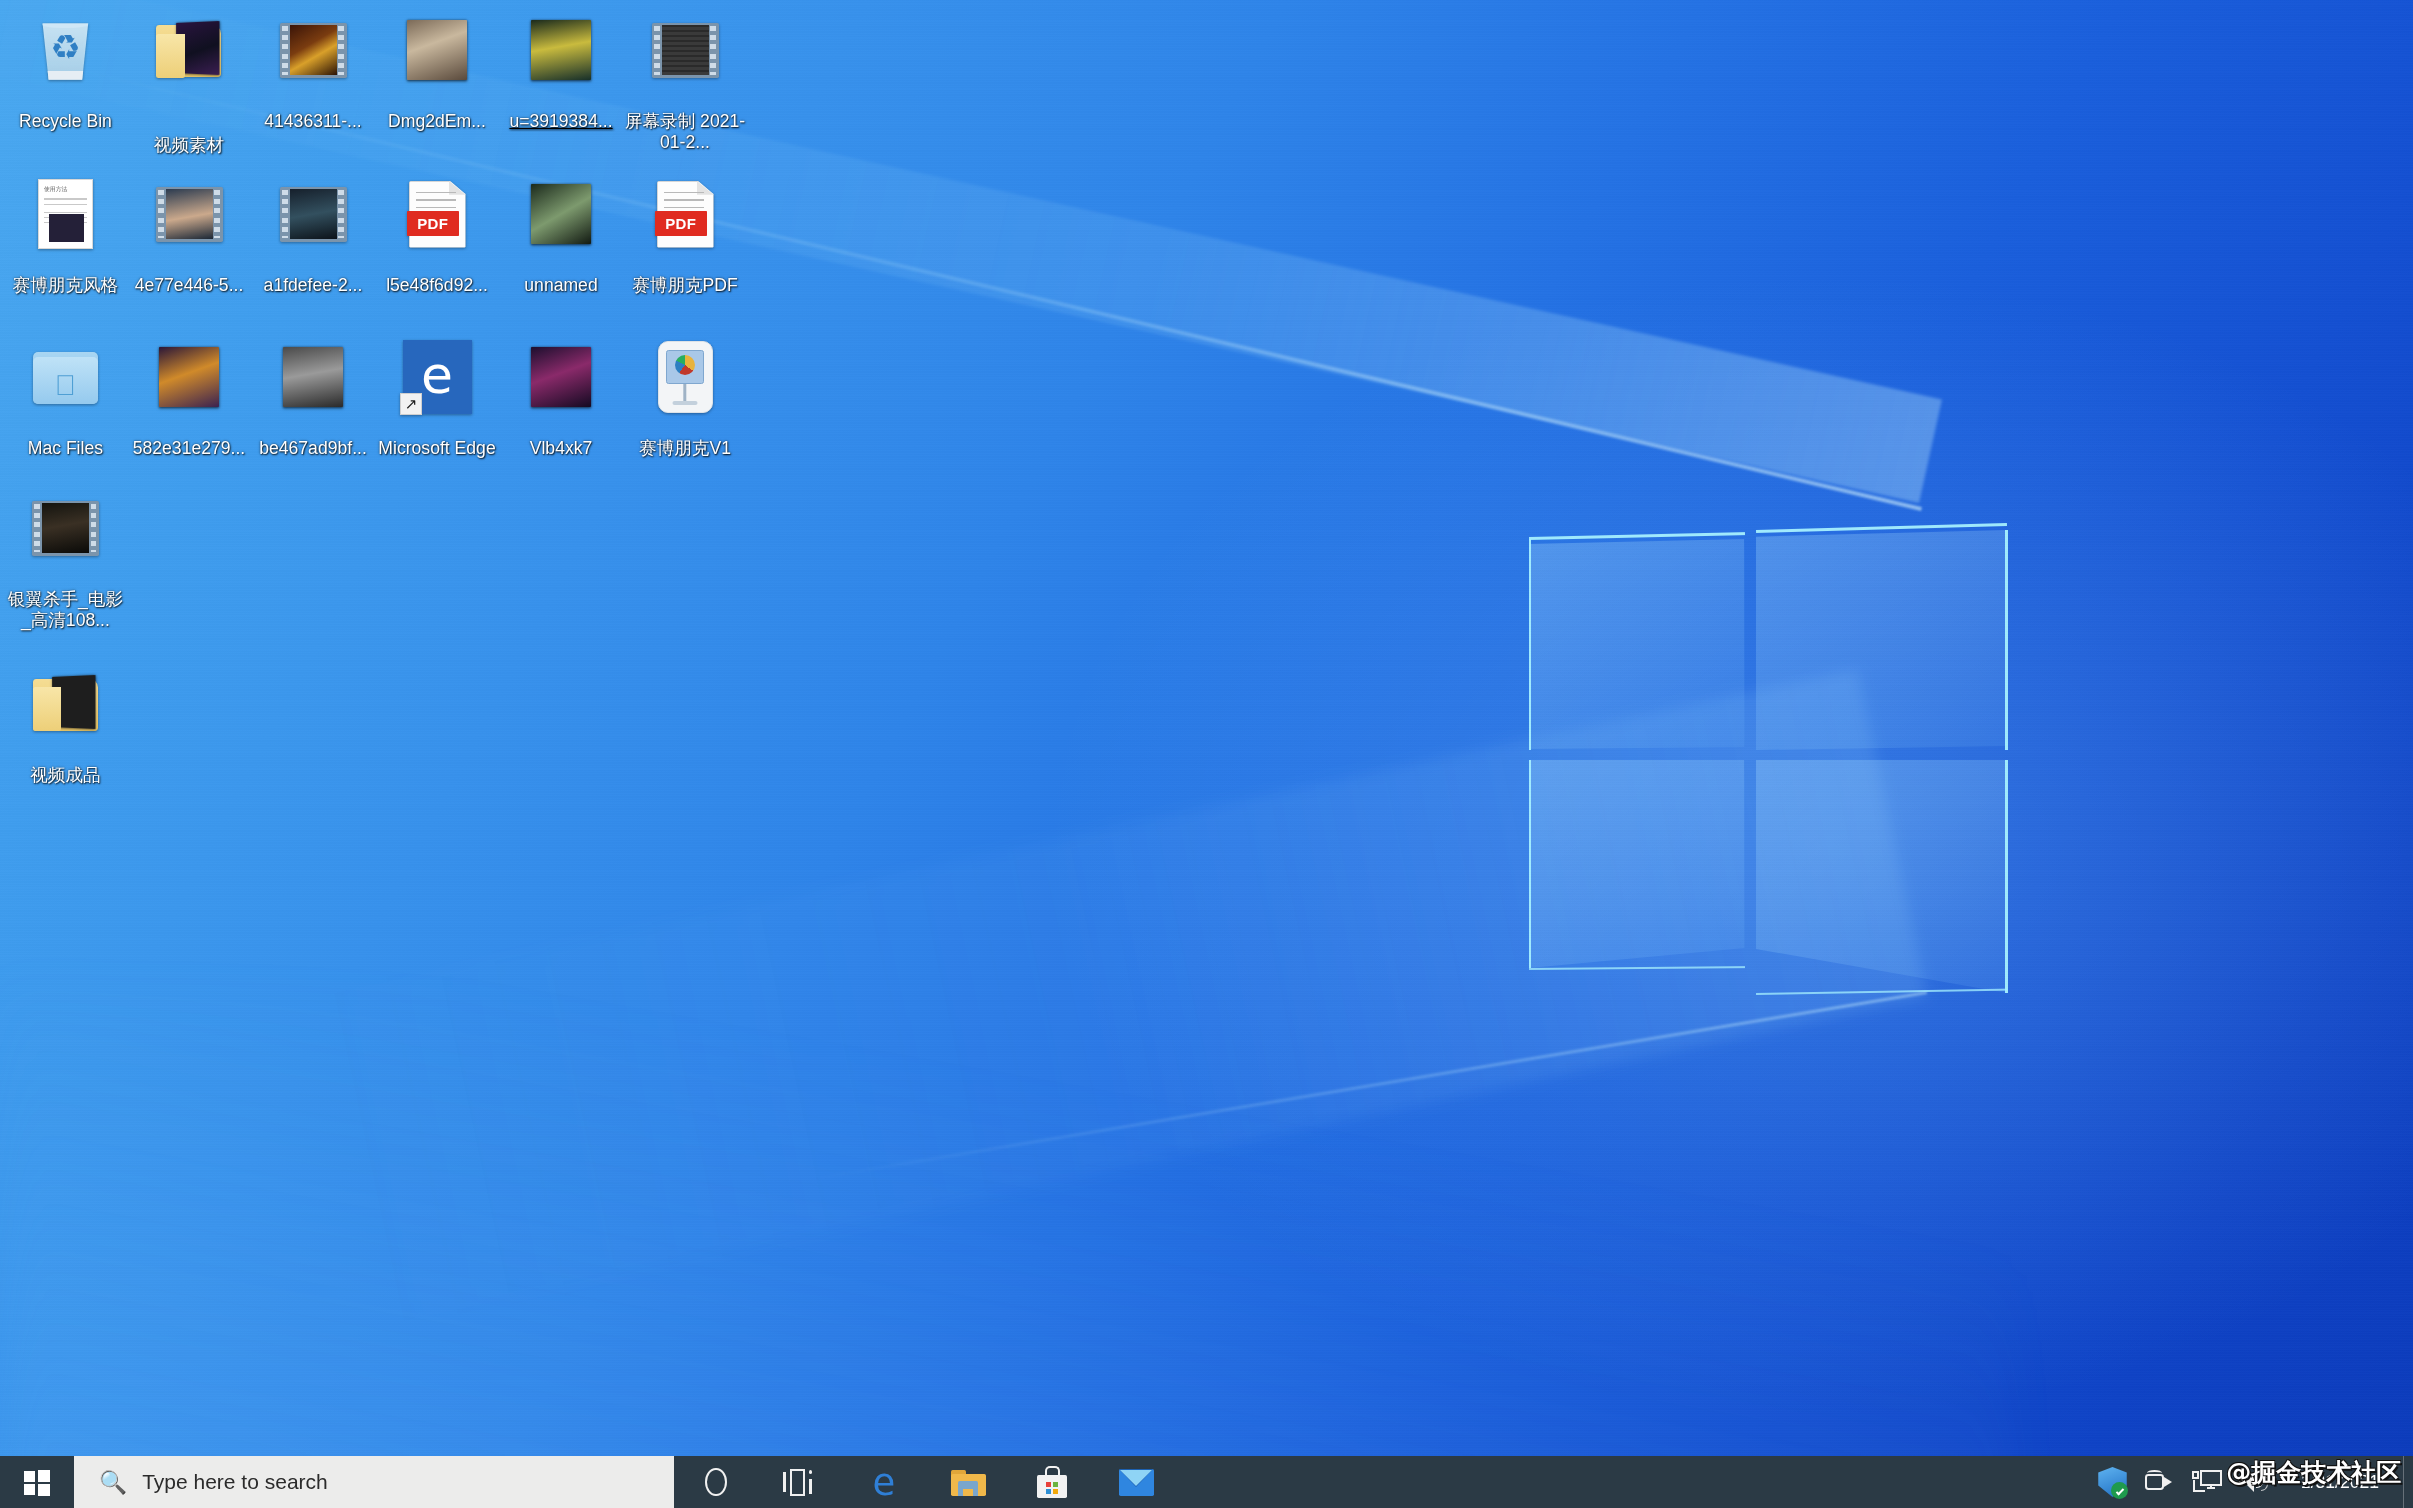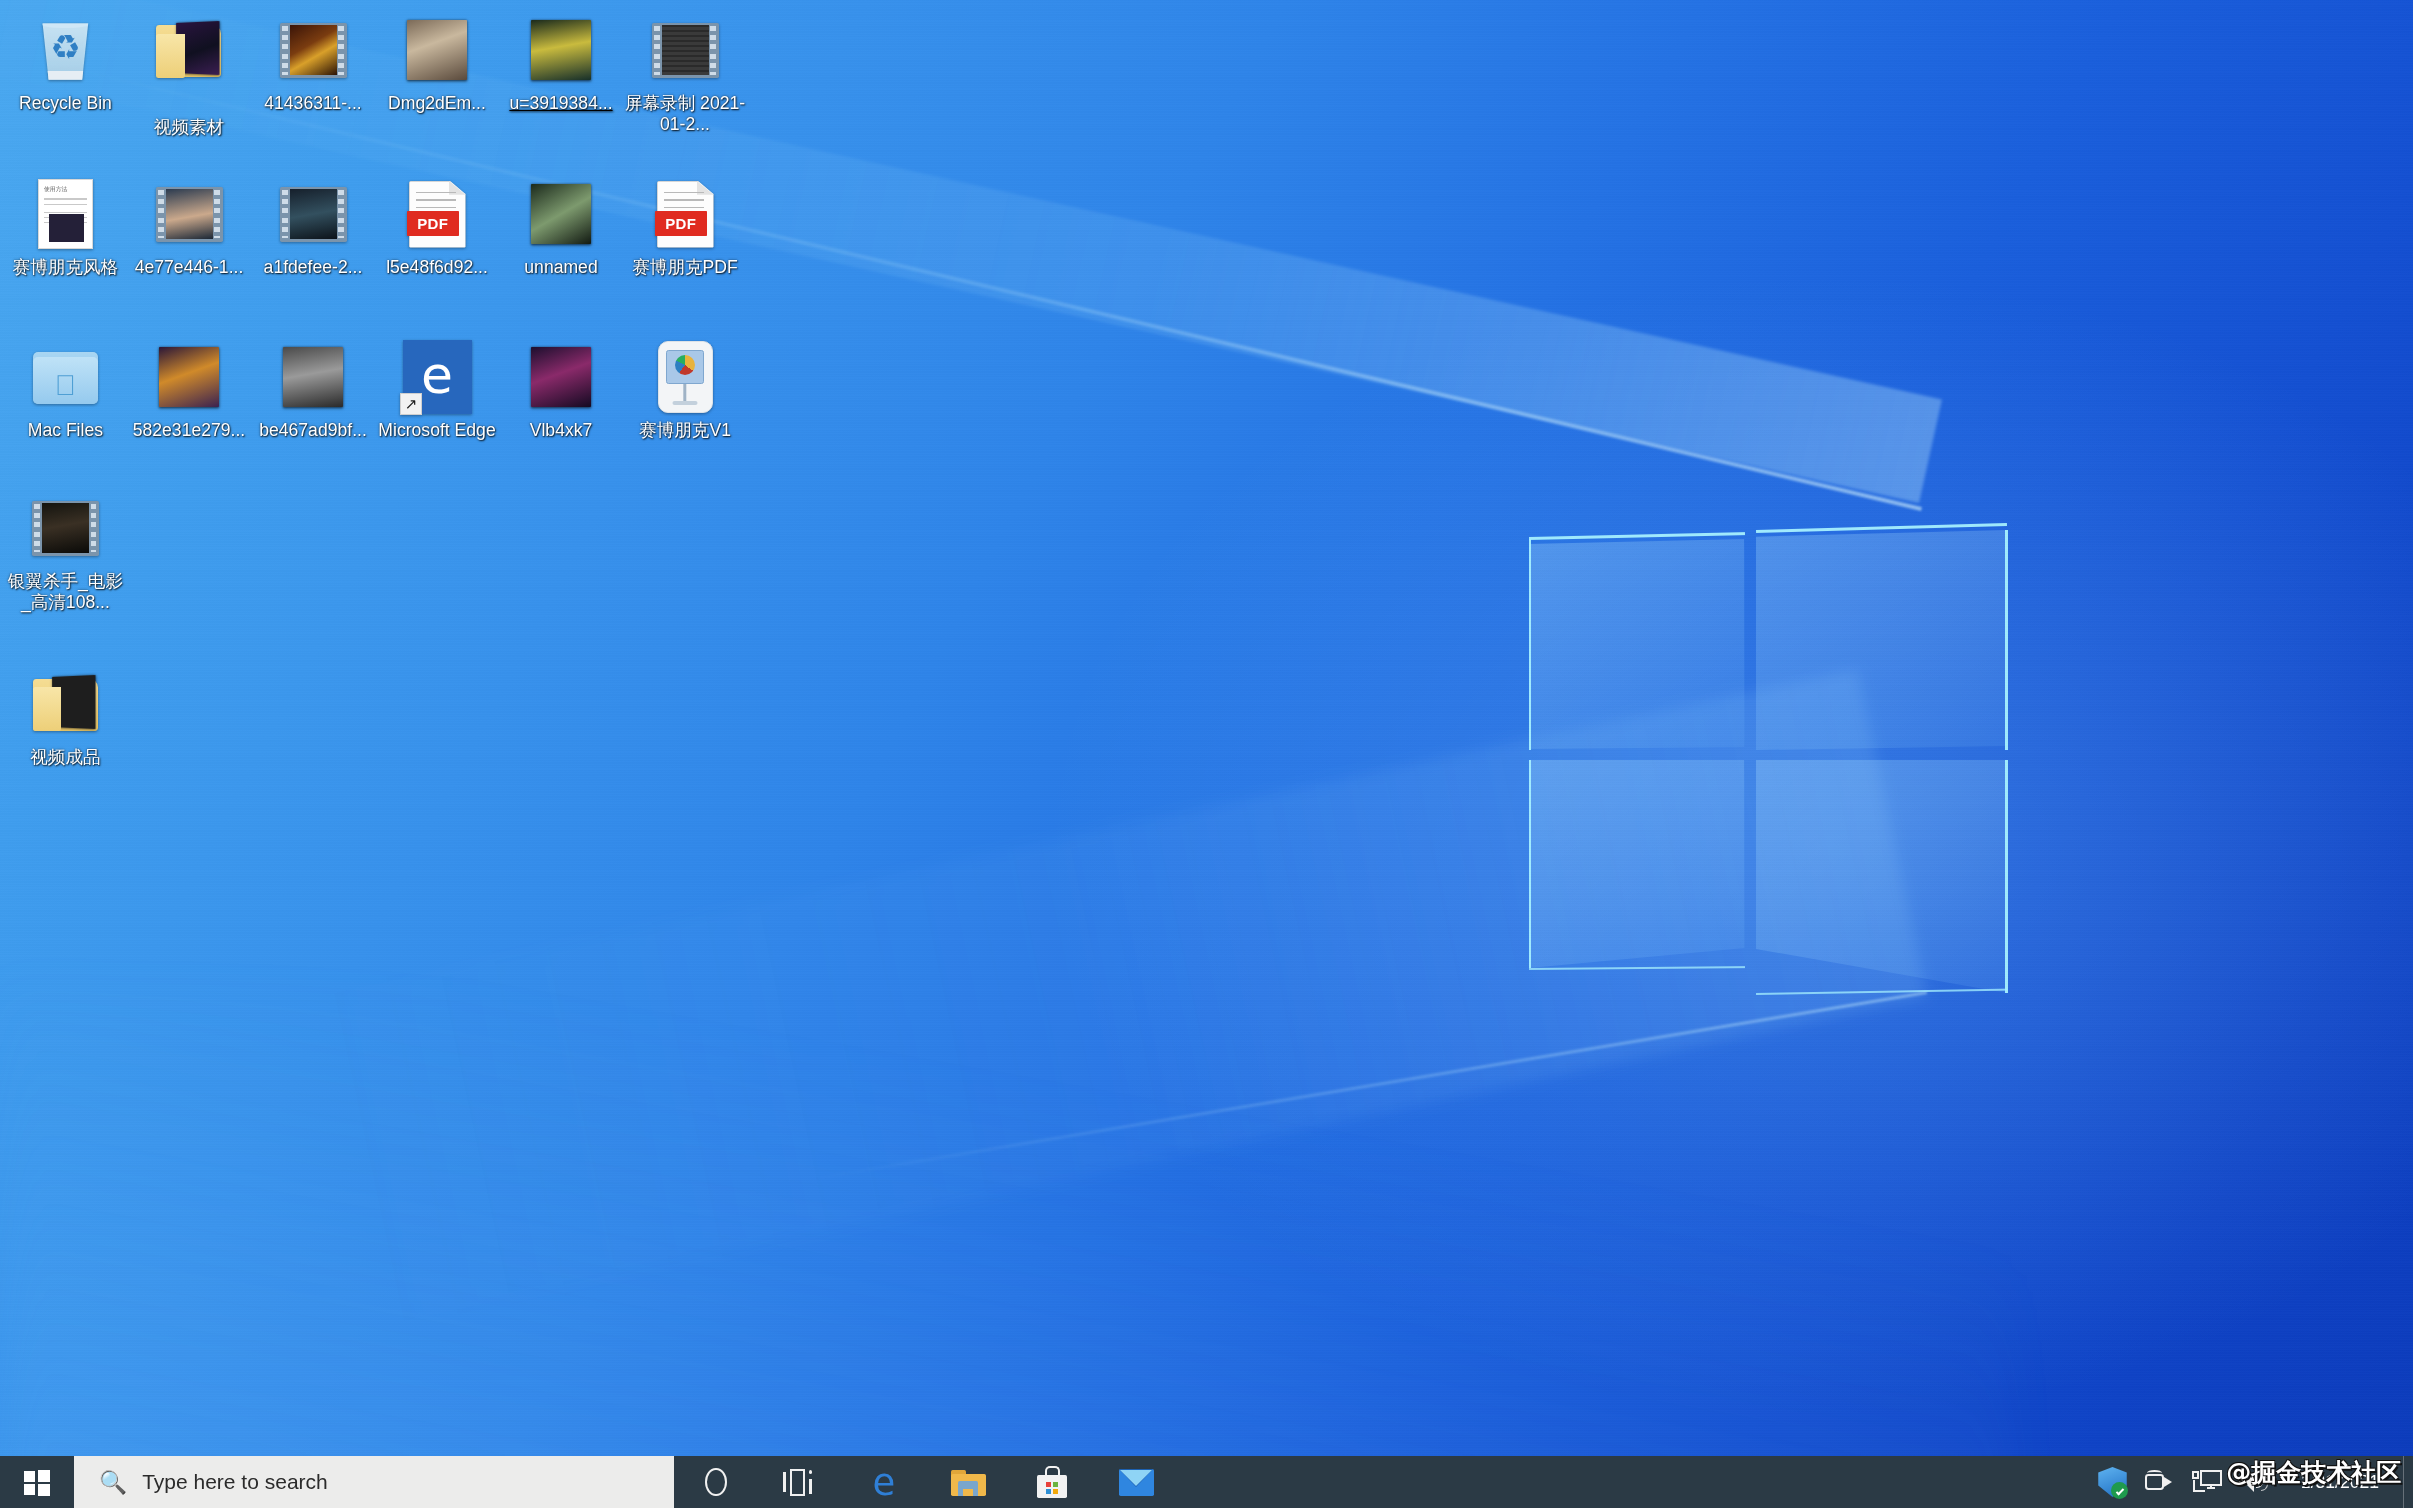--- a/index.html
+++ b/index.html
@@ -82,21 +82,21 @@
     display:flex; flex-direction:column; align-items:center;
     padding-top:10px;
     cursor:default;
   }
   .ic-img{
     width:74px; height:74px; position:relative;
     display:flex; align-items:center; justify-content:center;
     filter:drop-shadow(0.8px 1.7px 1.7px rgba(0,0,0,.35));
   }
   .ic-label{
-    margin-top:6px; width:121px; text-align:center;
+    margin-top:24px; width:121px; text-align:center;
     color:#fff; font-size:17.6px; line-height:21px;
     text-shadow:0.8px 0.8px 1.7px rgba(0,0,0,.85), 0 0 2.5px rgba(0,0,0,.6);
     word-break:break-all;
     font-family:"Liberation Sans","DejaVu Sans", sans-serif;
   }
 
   
   .recycle{
     width:60px;height:64px;
     background:linear-gradient(180deg, rgba(215,238,250,.92), rgba(190,225,245,.8));
@@ -353,21 +353,21 @@
       <div class="ic-label">赛博朋克风格</div>
     </div>
     <div class="desk-icon" style="left: 127px; top: 167px;">
       <div class="ic-img">
         <div class="film">
           <div class="perf l"></div>
           <div class="perf r"></div>
     <div class="shot" style="background:linear-gradient(170deg,#2b3b50,#cba98c 55%,#1b2736);"></div>
         </div>
       </div>
-      <div class="ic-label">4e77e446-1...</div>
+      <div class="ic-label">4e77e446-5...</div>
     </div>
     <div class="desk-icon" style="left: 251px; top: 167px;">
       <div class="ic-img">
         <div class="film">
           <div class="perf l"></div>
           <div class="perf r"></div>
     <div class="shot" style="background:linear-gradient(170deg,#16202c,#33505f 50%,#0c131a);"></div>
         </div>
       </div>
       <div class="ic-label">a1fdefee-2...</div>

